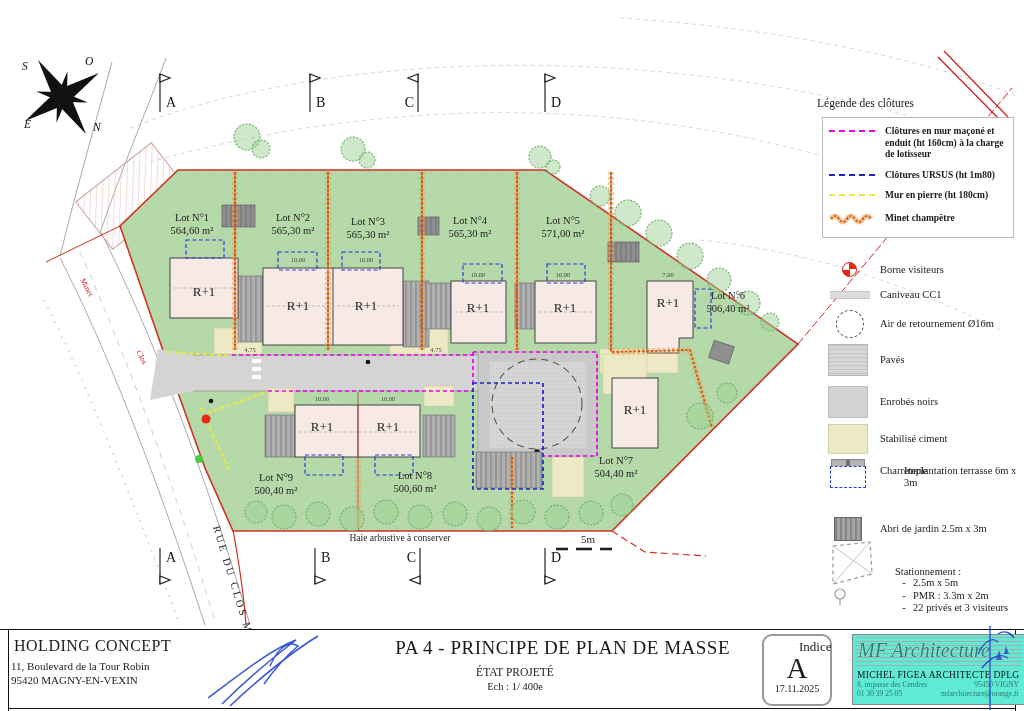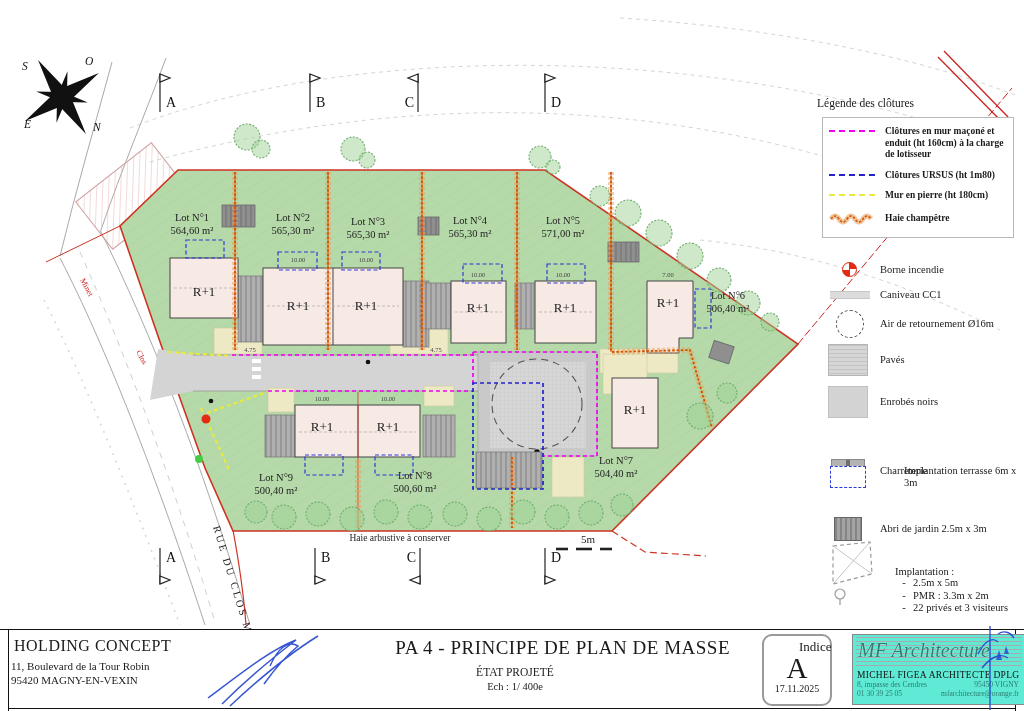--- a/index.html
+++ b/index.html
@@ -407,29 +407,29 @@
       <div class="fence-sw sw-line sw-yellow"></div>
       <div class="fence-lab">Mur en pierre  (ht 180cm)</div>
     </div>
     <div class="fence-row">
       <div class="fence-sw" style="margin-top:0;">
         <svg width="46" height="14" viewBox="0 0 46 14">
           <path d="M2,8 q4,-6 8,0 q4,6 8,0 q4,-6 8,0 q4,6 8,0 q4,-6 8,0" fill="none" stroke="#e8a05a" stroke-width="5" opacity="0.6"></path>
           <path d="M2,8 q4,-6 8,0 q4,6 8,0 q4,-6 8,0 q4,6 8,0 q4,-6 8,0" fill="none" stroke="#d35400" stroke-width="1.6" stroke-dasharray="2.5 1.5"></path>
         </svg>
       </div>
-      <div class="fence-lab" style="margin-top:2px;">Haie champêtre</div>
+      <div class="fence-lab" style="margin-top:2px;">Minet champêtre</div>
     </div>
   </div>
 
   <div class="symrow" style="top:262px;">
     <div class="symicon">
         <div class="ic-borne"></div>
       </div>
-    <div class="symlab">Borne incendie</div>
+    <div class="symlab">Borne visiteurs</div>
   </div>
   <div class="symrow" style="top:289px;">
     <div class="symicon">
         <div class="ic-caniveau"></div>
       </div>
     <div class="symlab">Caniveau CC1</div>
   </div>
   <div class="symrow" style="top:310px;">
     <div class="symicon">
         <div class="ic-air"></div>
@@ -440,20 +440,26 @@
     <div class="symicon">
         <div class="ic-paves"></div>
       </div>
     <div class="symlab">Pavés</div>
   </div>
   <div class="symrow" style="top:386px;">
     <div class="symicon">
         <div class="ic-enrobes"></div>
       </div>
     <div class="symlab">Enrobés noirs</div>
+  </div>
+  <div class="symrow" style="top:424px;">
+    <div class="symicon">
+        <div class="ic-stab"></div>
+      </div>
+    <div class="symlab">Stabilisé ciment</div>
   </div>
   <div class="symrow" style="top:459px;">
     <div class="symicon">
         <div class="ic-char"></div>
       </div>
     <div class="symlab">Charreterie</div>
   </div>
   <div class="symrow" style="top:465px;gap:24px;">
     <div class="symicon">
         <div class="ic-terr"></div>
@@ -469,21 +475,21 @@
   <div class="abs" style="left:830px;top:540px;">
     <svg width="46" height="66" viewBox="0 0 46 66">
       <polygon points="3,6 40,2 42,34 3,44" fill="none" stroke="#9a9a9a" stroke-width="1.2" stroke-dasharray="4 3"></polygon>
       <line x1="3" y1="6" x2="42" y2="34" stroke="#b5b5b5" stroke-width="0.8"></line>
       <line x1="40" y1="2" x2="3" y2="44" stroke="#b5b5b5" stroke-width="0.8"></line>
       <circle cx="10" cy="54" r="5" fill="none" stroke="#9a9a9a" stroke-width="1.2"></circle>
       <line x1="10" y1="59" x2="10" y2="65" stroke="#9a9a9a" stroke-width="1.2"></line>
     </svg>
   </div>
   <div class="abs" style="left:895px;top:566px;width:130px;">
-    <div class="park-title">Implantation :</div>
+    <div class="park-title">Stationnement :</div>
     <div class="park-b">
       <span class="park-dash">-</span>
       <span>2.5m x 5m</span>
     </div>
     <div class="park-b">
       <span class="park-dash">-</span>
       <span>PMR : 3.3m x 2m</span>
     </div>
     <div class="park-b">
       <span class="park-dash">-</span>

